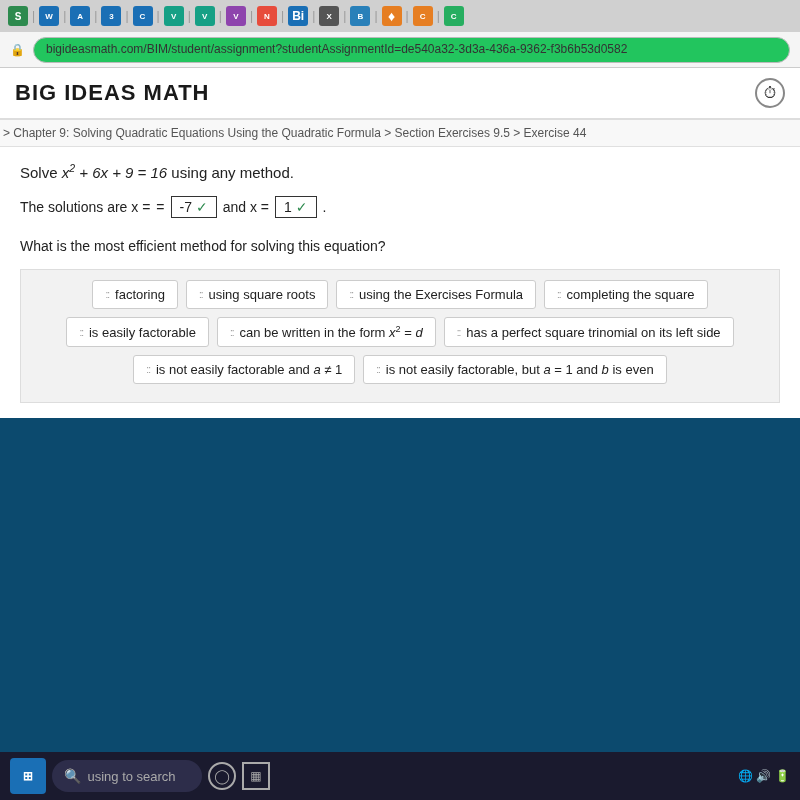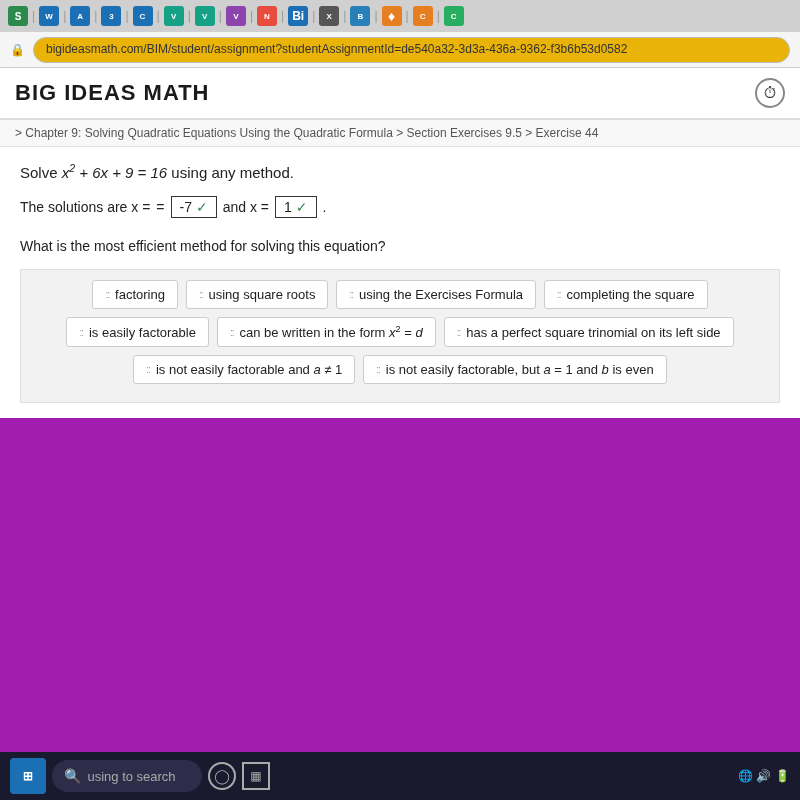--- a/index.html
+++ b/index.html
@@ -57,37 +57,37 @@
       height: 36px;
       display: flex;
       align-items: center;
       padding: 0 10px;
       gap: 8px;
       border-bottom: 1px solid #ccc;
     }
 
     .address-input {
       flex: 1;
-      background: #eab308;
+      background: #22c55e;
       border: 1px solid #bbb;
       border-radius: 15px;
       padding: 4px 12px;
       font-size: 12px;
       color: #333;
       height: 26px;
     }
 
     .lock-icon {
       font-size: 12px;
       color: #555;
     }
 
     
     .main-content {
-      background: #a21caf;
+      background: #0c4a6e;
       padding: 0;
       height: calc(800px - 68px - 48px);
       overflow-y: auto;
     }
 
     
     .bim-header {
       background: white;
       padding: 10px 15px;
       display: flex;
@@ -110,21 +110,21 @@
       border-radius: 50%;
       display: flex;
       align-items: center;
       justify-content: center;
       font-size: 16px;
     }
 
     
     .breadcrumb {
       background: #f8f8f8;
-      padding: 6px 15px;
+      padding: 6px 3px;
       font-size: 12px;
       color: #555;
       border-bottom: 1px solid #e0e0e0;
     }
 
     
     .exercise-content {
       background: white;
       margin: 0;
       padding: 15px 20px;

